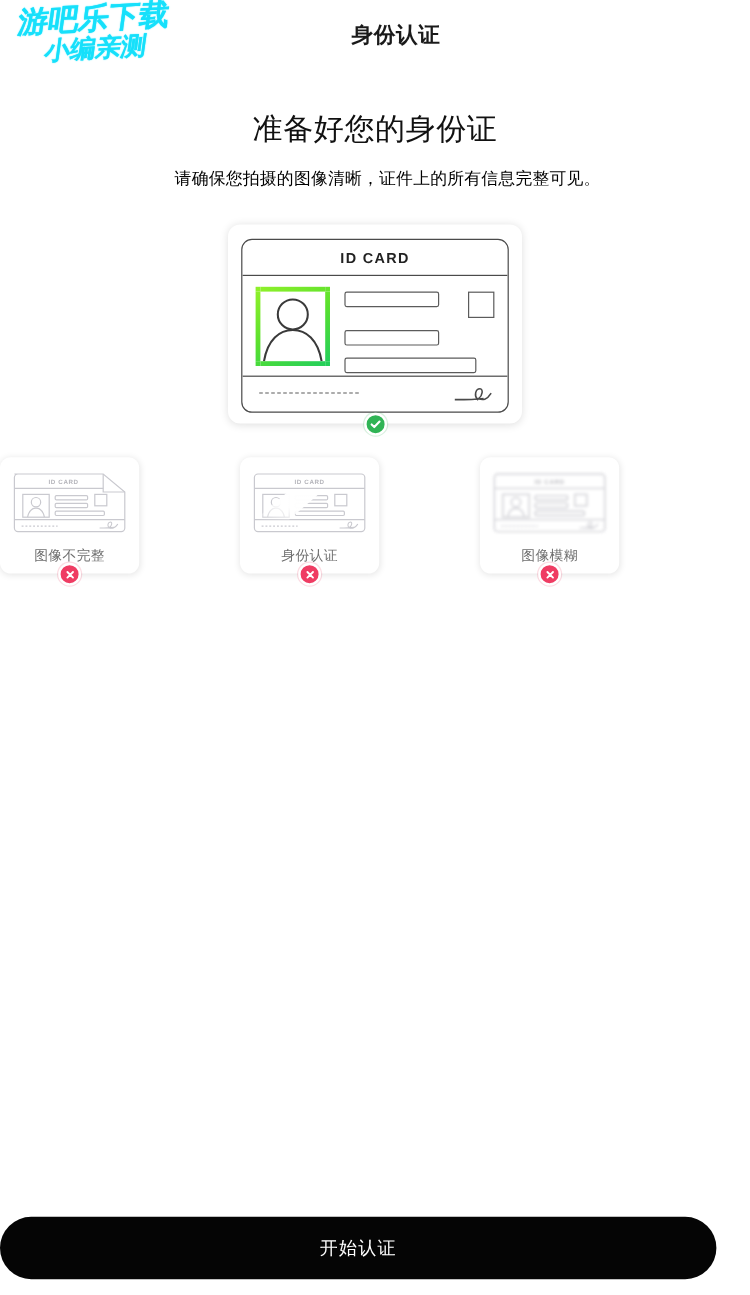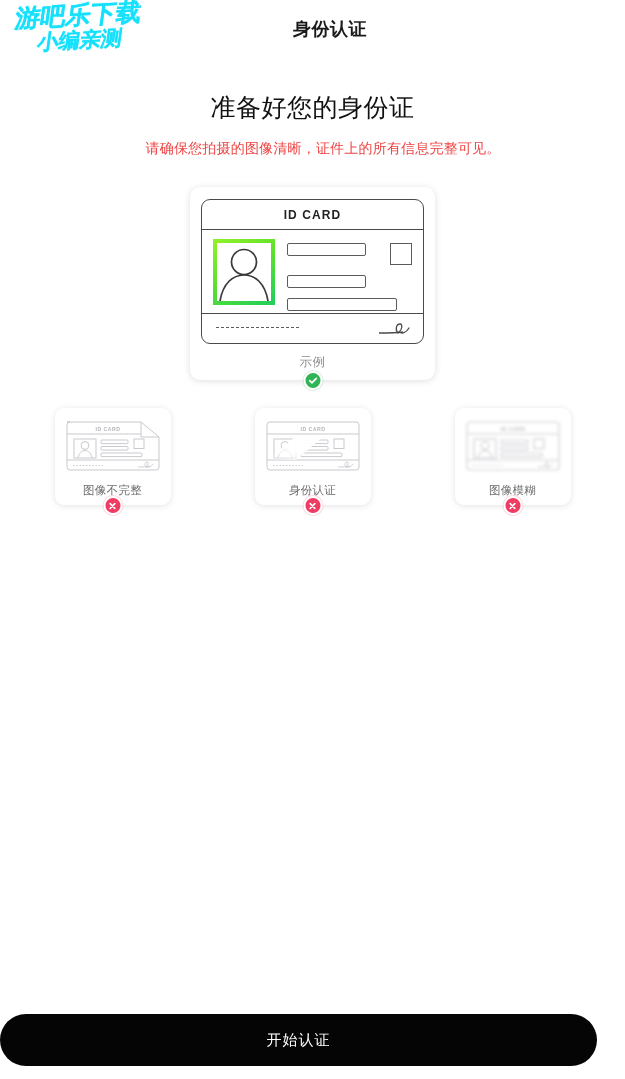--- a/index.html
+++ b/index.html
@@ -69,21 +69,21 @@
   }
   .hero-title {
     font-size: 25px;
     font-weight: normal;
     color: #111111;
     letter-spacing: 0.5px;
   }
   .hero-sub {
     margin-top: 16px;
     font-size: 14px;
-    color: #ef4444;
+    color: #000000;
     letter-spacing: 0.2px;
     padding-left: 21px;
   }
 
   
   .example-wrap {
     display: flex;
     justify-content: center;
     margin-top: 29px;
   }
@@ -189,21 +189,20 @@
     justify-content: center;
     border: 2px solid #ffffff;
   }
   .badge-ok { background: #30b455; box-shadow: 0 0 0 1px rgba(48,180,85,0.18); }
   .badge-bad { background: #ef3c63; box-shadow: 0 0 0 1px rgba(239,60,99,0.18); }
   .badge svg { display: block; }
 
   
   .bad-row {
     display: flex;
-    justify-content: center;
     gap: 84px;
     margin-top: 28px;
   }
   .bad-card {
     width: 116px;
     background: #ffffff;
     border-radius: 9px;
     box-shadow: 0 1px 6px rgba(0,0,0,0.11);
     padding: 9px 8px 7px 8px;
     position: relative;
@@ -290,21 +289,20 @@
         <div class="dashline"></div>
         <div class="sig">
           <svg width="34" height="16" viewBox="0 0 34 16">
             <path d="M2 13 C10 13 18 13 26 12" fill="none" stroke="#4a4a4a" stroke-width="1.3"></path>
             <path d="M21 13 C18 10 19 4 23 4 C26 4 25 10 22 12 C25 14 29 13 32 8" fill="none" stroke="#4a4a4a" stroke-width="1.3" stroke-linecap="round"></path>
           </svg>
         </div>
       </div>
     </div>
 
-    <div class="example-label">示例</div>
 
     <div class="badge badge-ok">
       <svg width="11" height="11" viewBox="0 0 12 12">
         <path d="M2.4 6.2 L4.8 8.6 L9.6 3.6" fill="none" stroke="#ffffff" stroke-width="1.9" stroke-linecap="round" stroke-linejoin="round"></path>
       </svg>
     </div>
   </div>
 </div>
 
 <div class="bad-row">

